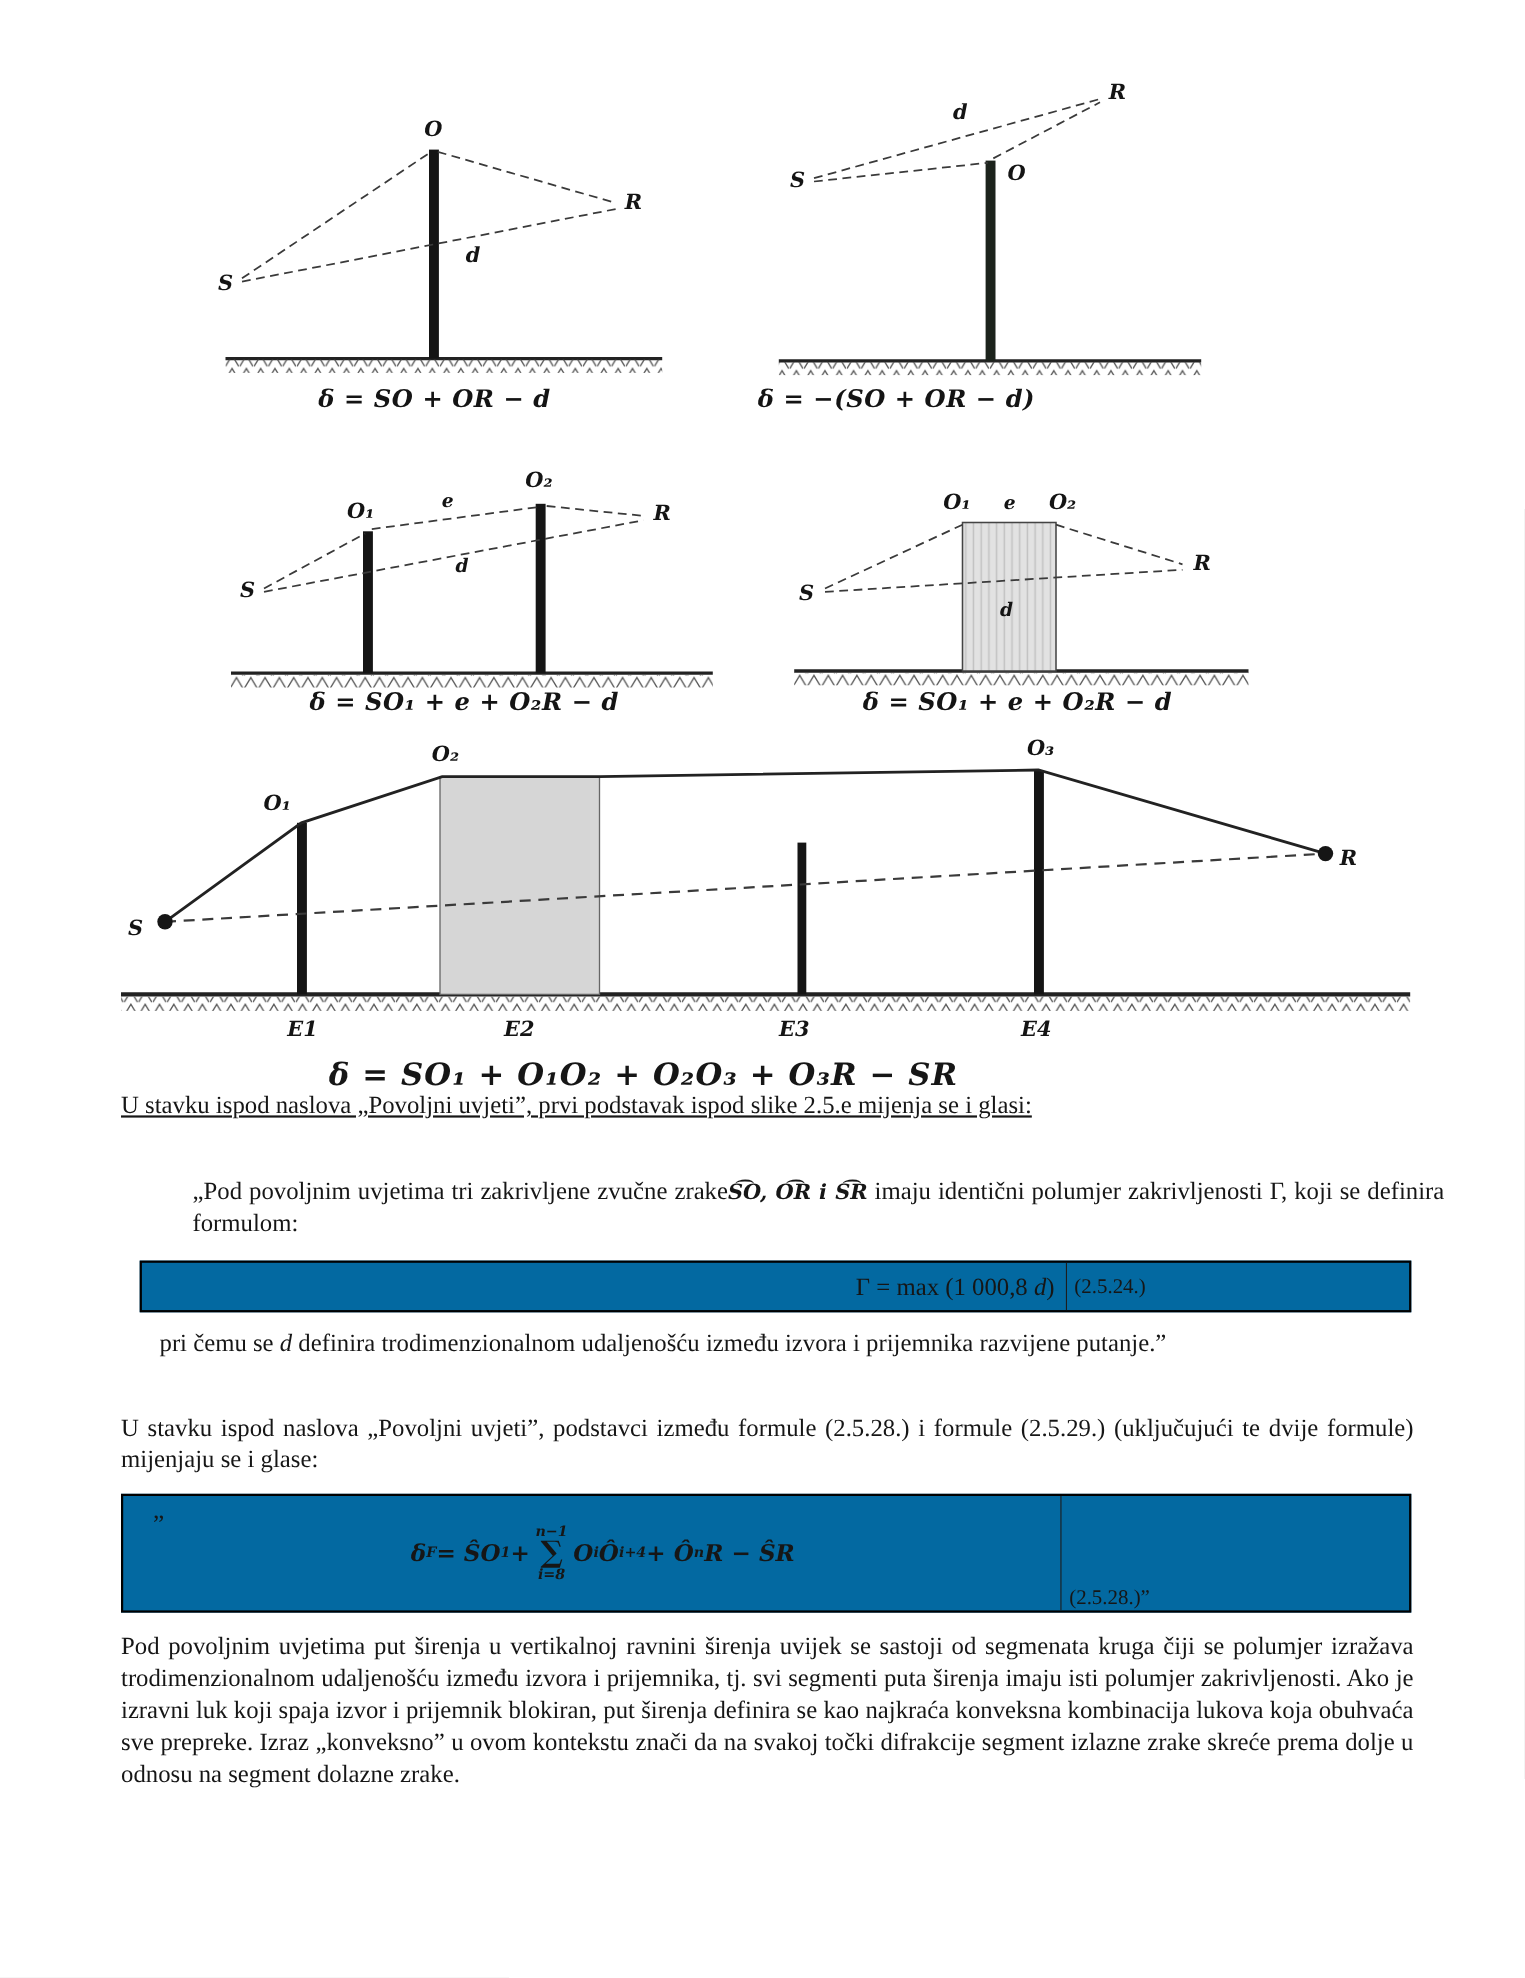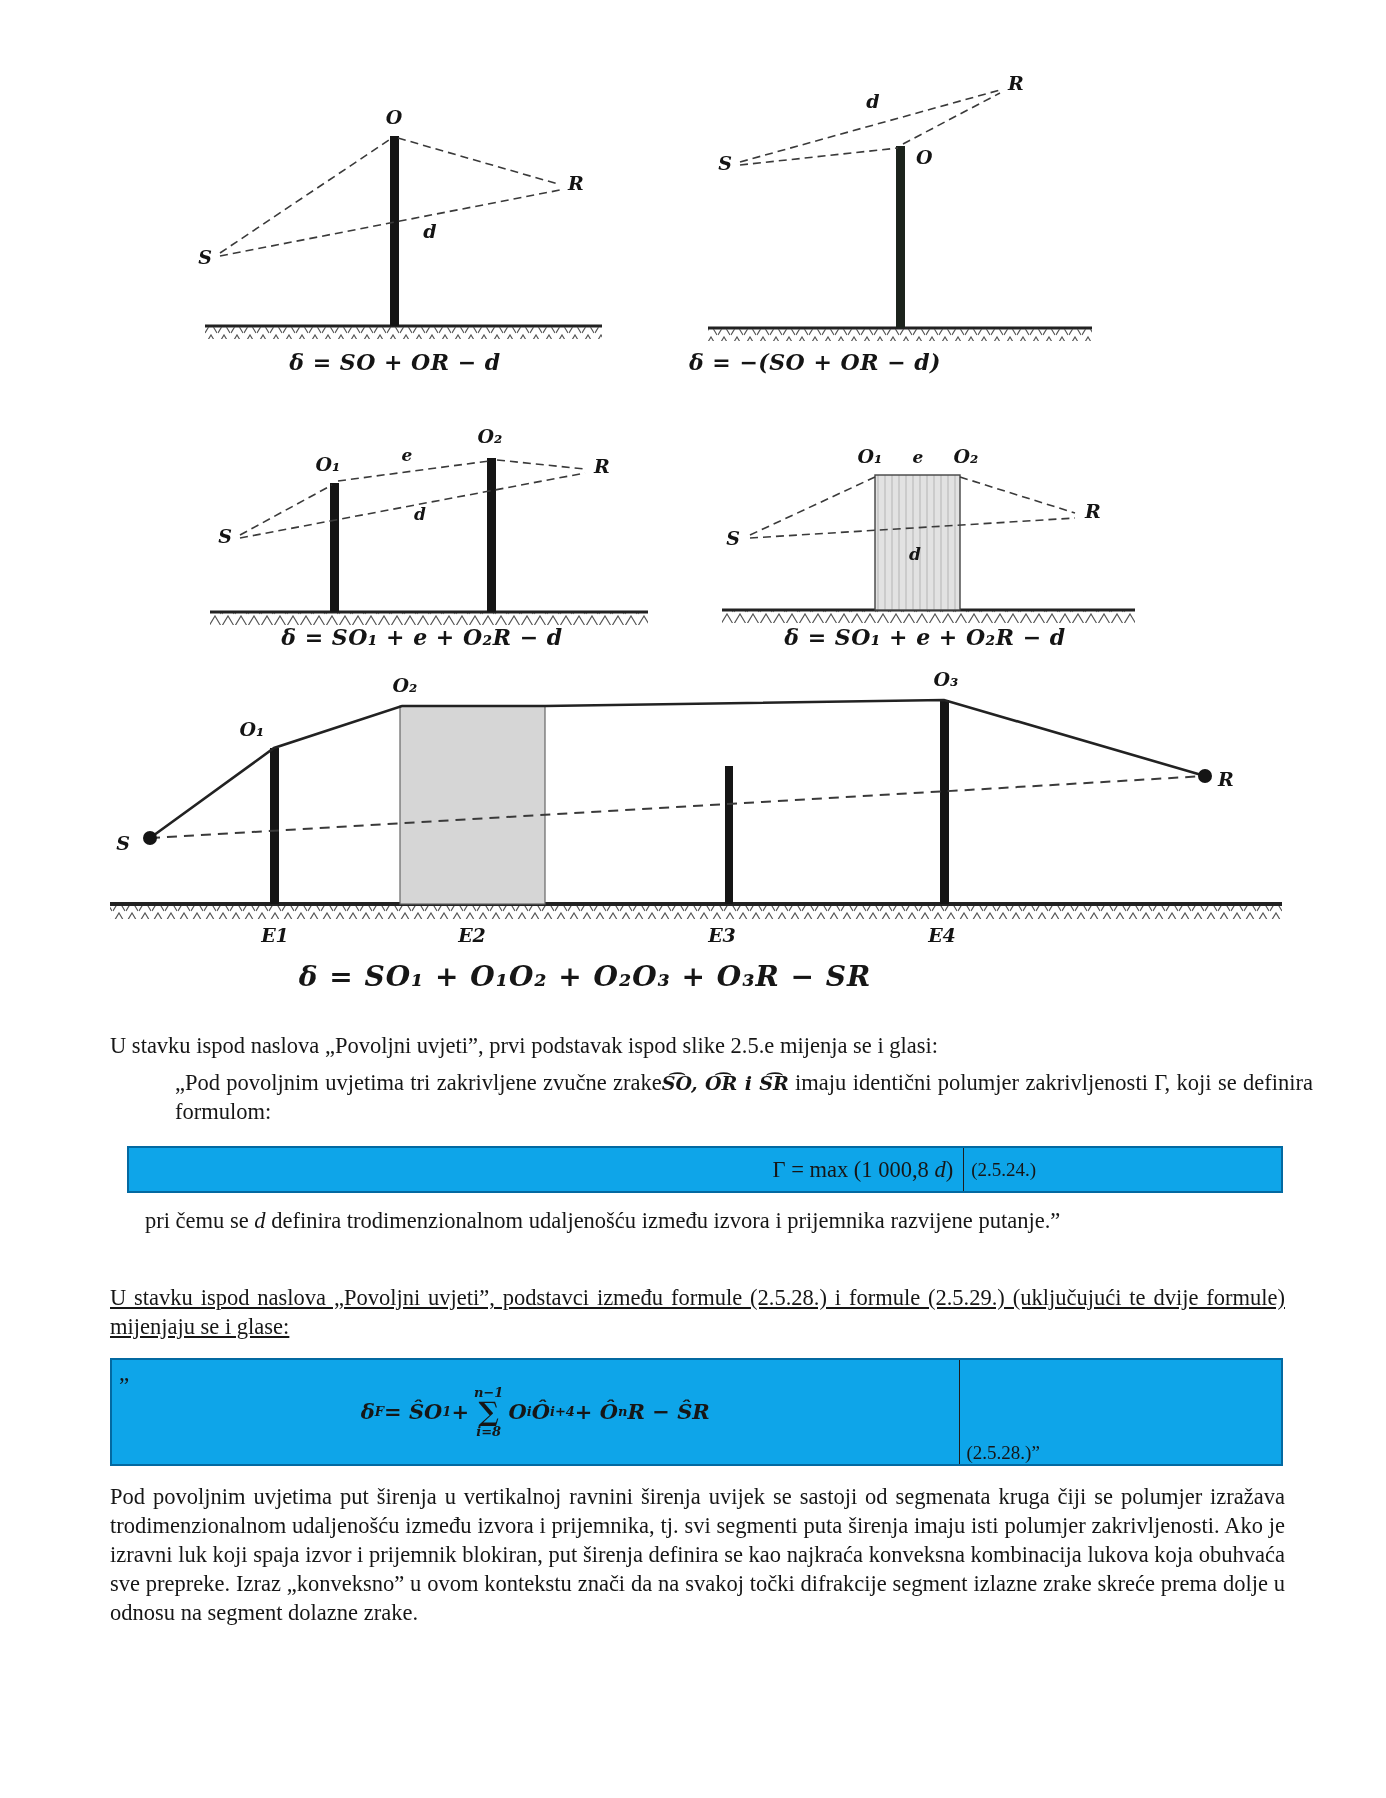--- a/index.html
+++ b/index.html
@@ -16,21 +16,21 @@
   .main-formula{
     font:italic bold 28px "DejaVu Serif", serif;text-align:center;letter-spacing:1px;
   }
   .para{
     font-size:22.5px;line-height:29px;text-align:justify;
   }
   .para.noj{text-align:left;}
   .rays{font:italic 600 19px "DejaVu Serif", serif;letter-spacing:0px;}
   .var-i{font-style:italic;}
   .fbox{
-    border:2px solid #0369a1;display:flex;box-sizing:border-box;background:#0ea5e9;
+    border:2px solid #000000;display:flex;box-sizing:border-box;background:#0369a1;padding-left:20px;
   }
   .fbox .cell-l{
     width:72.5%;display:flex;align-items:center;justify-content:flex-end;
     border-right:1.5px solid #1d1d1d;box-sizing:border-box;padding-right:10px;
   }
   .fbox .cell-r{
     flex:1;box-sizing:border-box;padding-left:7px;font-size:19px;
     display:flex;align-items:center;
   }
   .fbox1-formula{font-size:22.5px;}
@@ -164,36 +164,36 @@
     <text class="lbl" x="846" y="38" text-anchor="middle">O₃</text>
     <text class="lbl" x="1118" y="138" text-anchor="start">R</text>
     <text class="lbl" x="175" y="294" text-anchor="middle">E1</text>
     <text class="lbl" x="372" y="294" text-anchor="middle">E2</text>
     <text class="lbl" x="622" y="294" text-anchor="middle">E3</text>
     <text class="lbl" x="842" y="294" text-anchor="middle">E4</text>
   </svg>
 
   <div class="abs main-formula" style="left:110px;top:960px;width:950px;font-style:italic;">δ = SO₁ + O₁O₂ + O₂O₃ + O₃R − SR</div>
 
-  <div class="abs para noj" style="left:110px;top:1031px;width:1175px;">U stavku ispod naslova „Povoljni uvjeti”, prvi podstavak ispod slike 2.5.e mijenja se i glasi:</div>
+  <div class="abs para noj" style="left:110px;top:990px;width:1175px;text-decoration:underline;">U stavku ispod naslova „Povoljni uvjeti”, prvi podstavak ispod slike 2.5.e mijenja se i glasi:</div>
 
   <div class="abs para" style="left:145px;top:1068px;width:1138px;margin-left:30px;"><span>„Pod povoljnim uvjetima tri zakrivljene zvučne zrake</span><span class="rays">S͡O, O͡R i S͡R</span><span> imaju identični polumjer zakrivljenosti Γ, koji se definira formulom:</span></div>
 
   <div class="abs fbox" style="left:127px;top:1146px;width:1156px;height:47px;">
     <div class="cell-l">
       <span class="fbox1-formula"><span>Γ = max (1 000,8 </span><span class="var-i">d</span><span>)</span></span>
     </div>
     <div class="cell-r">
       <span>(2.5.24.)</span>
     </div>
   </div>
 
   <div class="abs para" style="left:145px;top:1206px;width:1138px;"><span>pri čemu se </span><span class="var-i">d</span><span> definira trodimenzionalnom udaljenošću između izvora i prijemnika razvijene putanje.”</span></div>
 
-  <div class="abs para" style="left:110px;top:1283px;width:1175px;text-decoration:underline;">U stavku ispod naslova „Povoljni uvjeti”, podstavci između formule (2.5.28.) i formule (2.5.29.) (uključujući te dvije formule) mijenjaju se i glase:</div>
+  <div class="abs para" style="left:110px;top:1283px;width:1175px;">U stavku ispod naslova „Povoljni uvjeti”, podstavci između formule (2.5.28.) i formule (2.5.29.) (uključujući te dvije formule) mijenjaju se i glase:</div>
 
   <div class="abs fbox fbox2" style="left:110px;top:1358px;width:1173px;height:108px;">
     <div class="cell-l">
       <span class="openq">„</span>
       <span class="mathline">
           <span>δ</span>
           <sub>F</sub>
           <span> = ŜO</span>
           <sub>1</sub>
           <span> + </span>

